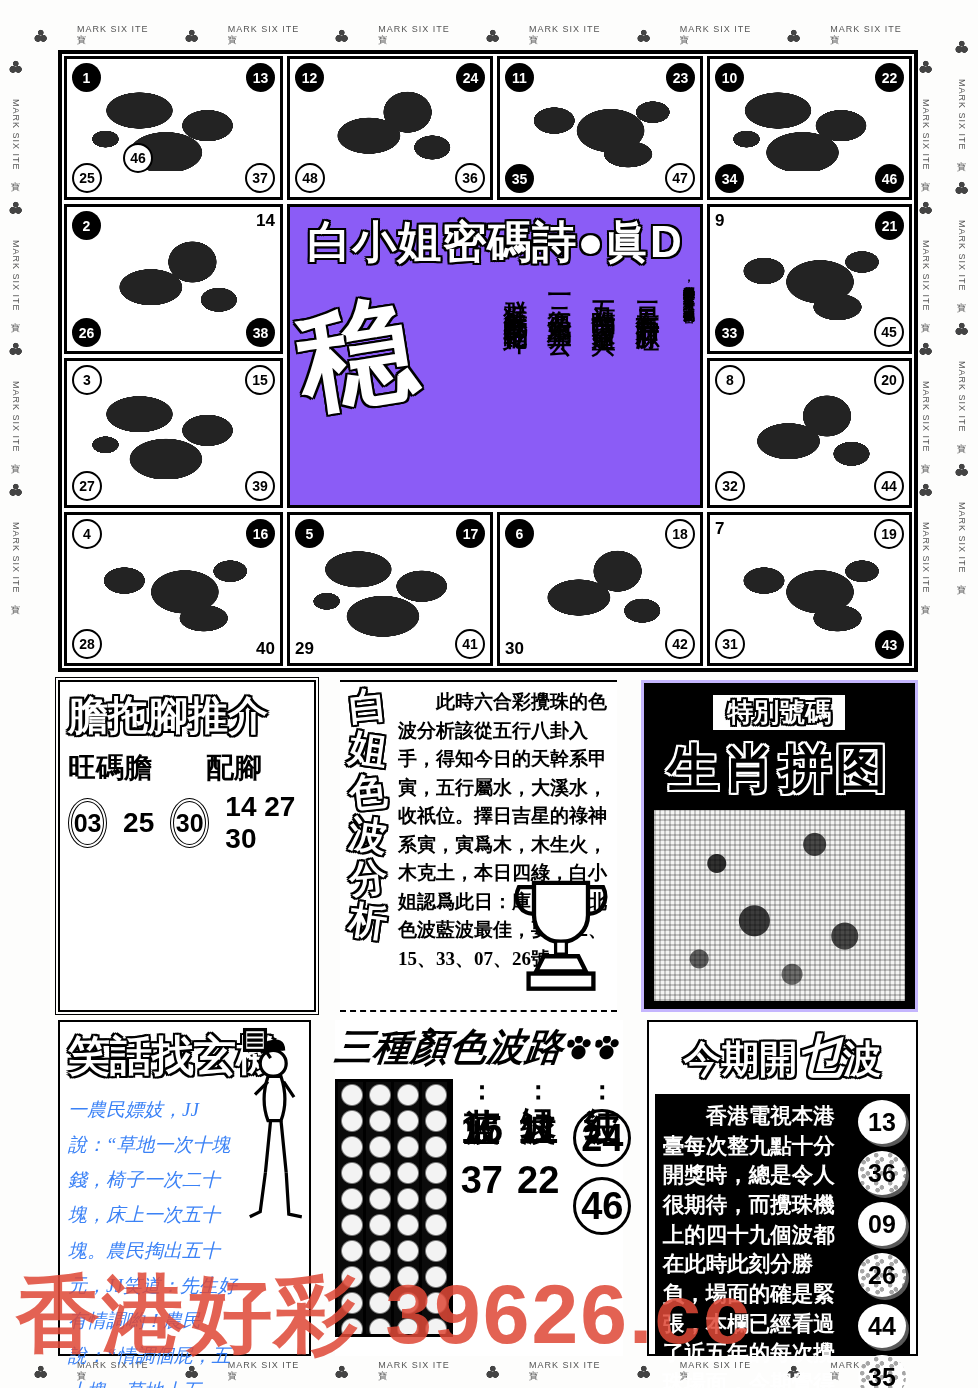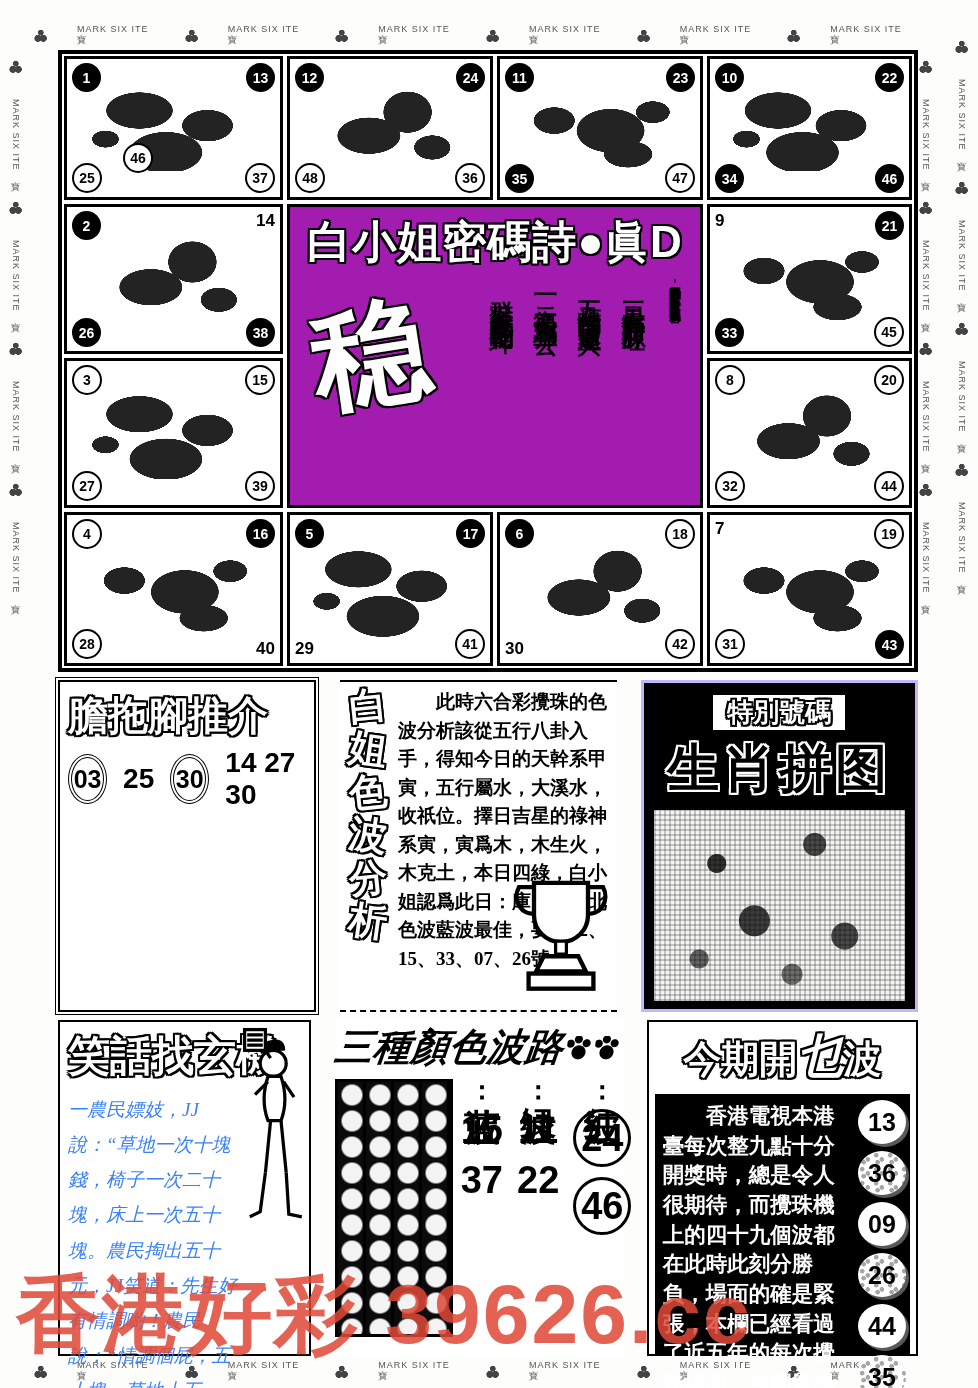--- a/index.html
+++ b/index.html
@@ -27,21 +27,21 @@
     -2px -2px 0 #fff, 2px -2px 0 #fff, -2px 2px 0 #fff, 2px 2px 0 #fff,
     -2px 0 0 #fff, 2px 0 0 #fff, 0 -2px 0 #fff, 0 2px 0 #fff;}
   
   .content{position:absolute;left:58px;top:50px;width:860px;}
   
   .grid{display:grid;border:4px solid #000;background:#fff;
         grid-template-columns:223px 210px 210px 209px;
         grid-template-rows:148px 154px 154px 158px;}
   .panel{position:relative;border:3px solid #000;margin:2px;background:#fff;overflow:hidden;}
   .center-block{grid-column:2 / span 2;grid-row:2 / span 2;position:relative;border:3px solid #000;margin:2px;
-                background:#a21caf;padding:4px 16px;overflow:hidden;}
+                background:#8b5cf6;padding:4px 2px;overflow:hidden;}
   .badge{position:absolute;width:29px;height:29px;border-radius:50%;display:flex;align-items:center;
          justify-content:center;font-weight:bold;font-size:14px;z-index:2;}
   .dark{background:#000;color:#fff;}
   .ring{background:#fff;color:#000;border:2.5px solid #000;width:26px;height:26px;}
   .plainnum{background:none;color:#000;font-size:17px;width:auto;height:auto;}
   .tl{top:4px;left:5px;} .tr{top:4px;right:5px;} .bl{bottom:4px;left:5px;} .br{bottom:4px;right:5px;}
   .midb{bottom:24px;left:56px;}
   .art{position:absolute;left:12px;right:12px;top:28px;bottom:26px;opacity:.92;}
   .a1{background-image:
       radial-gradient(ellipse 55px 30px at 32% 28%, #111 60%, transparent 61%),
@@ -320,20 +320,24 @@
         <span class="badge ring bl">31</span>
         <span class="badge dark br">43</span>
         <div class="art a3"></div>
       </div>
     </div>
 
     <div class="mid-section">
 
       <div class="box tips-box">
         <div class="tips-head hollow">膽拖腳推介</div>
+        <div class="tips-labels">
+          <span>旺碼膽</span>
+          <span>配腳</span>
+        </div>
         <div class="tips-nums">
           <span class="numcircle">03</span>
           <span>25</span>
           <span class="numcircle">30</span>
           <span>14 27 30</span>
         </div>
       </div>
 
       <div class="box wave-box">
         <div class="wave-title">

